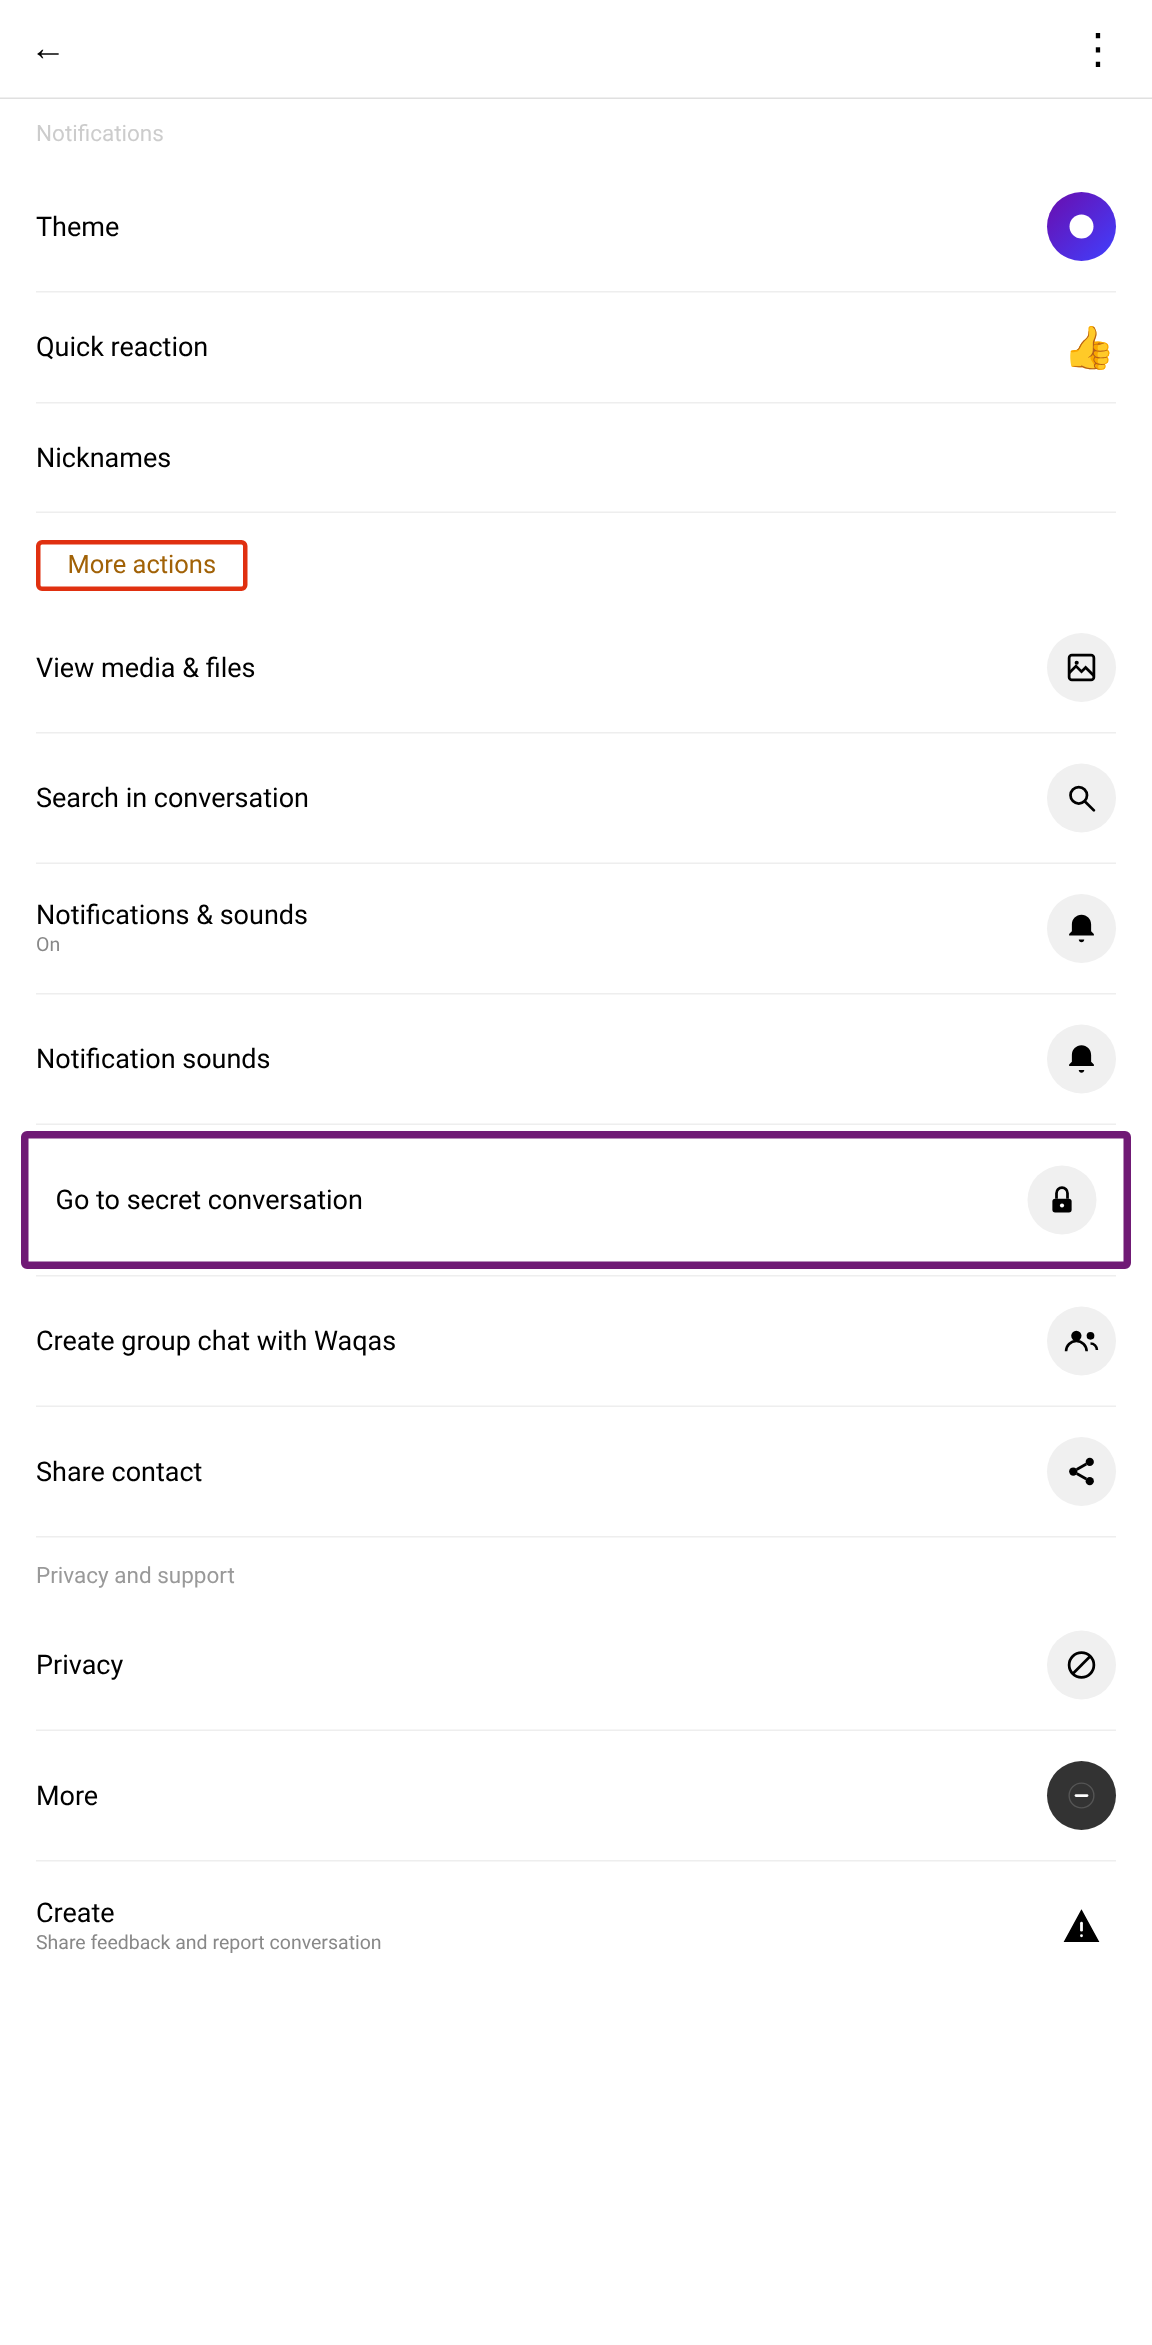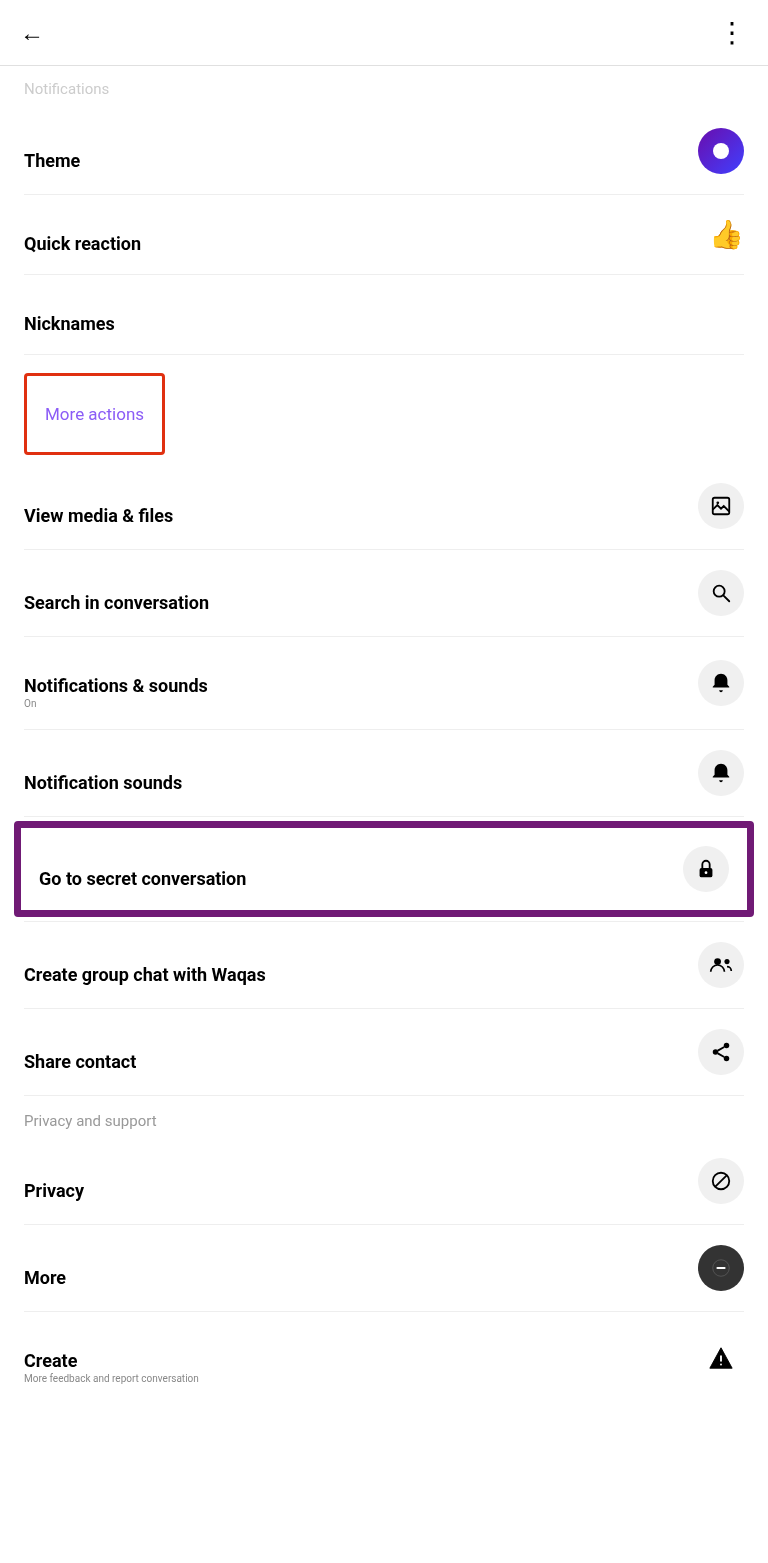--- a/index.html
+++ b/index.html
@@ -37,46 +37,45 @@
       min-height: 72px;
     }
     .menu-item-left {
       display: flex;
       flex-direction: column;
       gap: 2px;
     }
     .menu-item-label {
       font-size: 18px;
       color: #000000;
-      font-weight: 700;
-      margin-top: 18px;
+      font-weight: 400;
     }
     .menu-item-sublabel {
-      font-size: 10px;
+      font-size: 13px;
       color: #888888;
     }
     .menu-item-icon {
       width: 46px;
       height: 46px;
       border-radius: 50%;
       background: #f0f0f0;
       display: flex;
       align-items: center;
       justify-content: center;
       font-size: 20px;
       flex-shrink: 0;
     }
     .highlighted-section-label {
       display: inline-block;
       margin: 10px 24px 6px 24px;
-      padding: 28px 18px;
+      padding: 4px 18px;
       border: 3px solid #e03010;
       border-radius: 4px;
       font-size: 17px;
-      color: #8b5cf6;
+      color: #a16207;
       font-weight: 400;
       background: #ffffff;
     }
     .menu-item.highlighted-row {
       border: 3px solid #e03010;
       border-radius: 4px;
       margin: 4px 14px;
       padding: 18px 18px;
     }
     .divider {
@@ -210,21 +209,21 @@
   <div class="menu-item-icon">
     <svg width="22" height="22" viewBox="0 0 24 24" fill="none" xmlns="http://www.w3.org/2000/svg">
       <path d="M12 2C8.13 2 5 5.13 5 9v5l-2 2v1h18v-1l-2-2V9c0-3.87-3.13-7-7-7z" fill="#000"></path>
       <path d="M12 22c1.1 0 2-.9 2-2h-4c0 1.1.9 2 2 2z" fill="#000"></path>
     </svg>
   </div>
 </div>
 
 <div class="divider"></div>
 
-<div class="menu-item highlighted-row" style="margin: 4px 14px; border: 7px solid #701a75; border-radius: 4px; padding: 18px 18px;">
+<div class="menu-item highlighted-row" style="margin: 4px 14px; border: 5px solid #701a75; border-radius: 4px; padding: 18px 18px;">
   <div class="menu-item-left">
     <span class="menu-item-label">Go to secret conversation</span>
   </div>
   <div class="menu-item-icon">
     <svg width="22" height="22" viewBox="0 0 24 24" fill="none" xmlns="http://www.w3.org/2000/svg">
       <rect x="5" y="11" width="14" height="10" rx="2" fill="#000"></rect>
       <path d="M8 11V7a4 4 0 0 1 8 0v4" stroke="#000" stroke-width="2" fill="none"></path>
       <circle cx="12" cy="16" r="1.5" fill="white"></circle>
     </svg>
   </div>
@@ -291,21 +290,21 @@
       <rect x="7" y="11" width="10" height="2" fill="white" rx="1"></rect>
     </svg>
   </div>
 </div>
 
 <div class="divider"></div>
 
 <div class="menu-item">
   <div class="menu-item-left">
     <span class="menu-item-label">Create</span>
-    <span class="menu-item-sublabel">More feedback and report conversation</span>
+    <span class="menu-item-sublabel">Share feedback and report conversation</span>
   </div>
   <div class="menu-item-icon" style="background: transparent;">
     <svg width="26" height="26" viewBox="0 0 28 28" fill="none" xmlns="http://www.w3.org/2000/svg">
       <path d="M14 3L2 25h24L14 3z" fill="#000" stroke="#000" stroke-width="1"></path>
       <rect x="13" y="11" width="2" height="7" fill="white" rx="1"></rect>
       <rect x="13" y="20" width="2" height="2" fill="white" rx="1"></rect>
     </svg>
   </div>
 </div>
 

